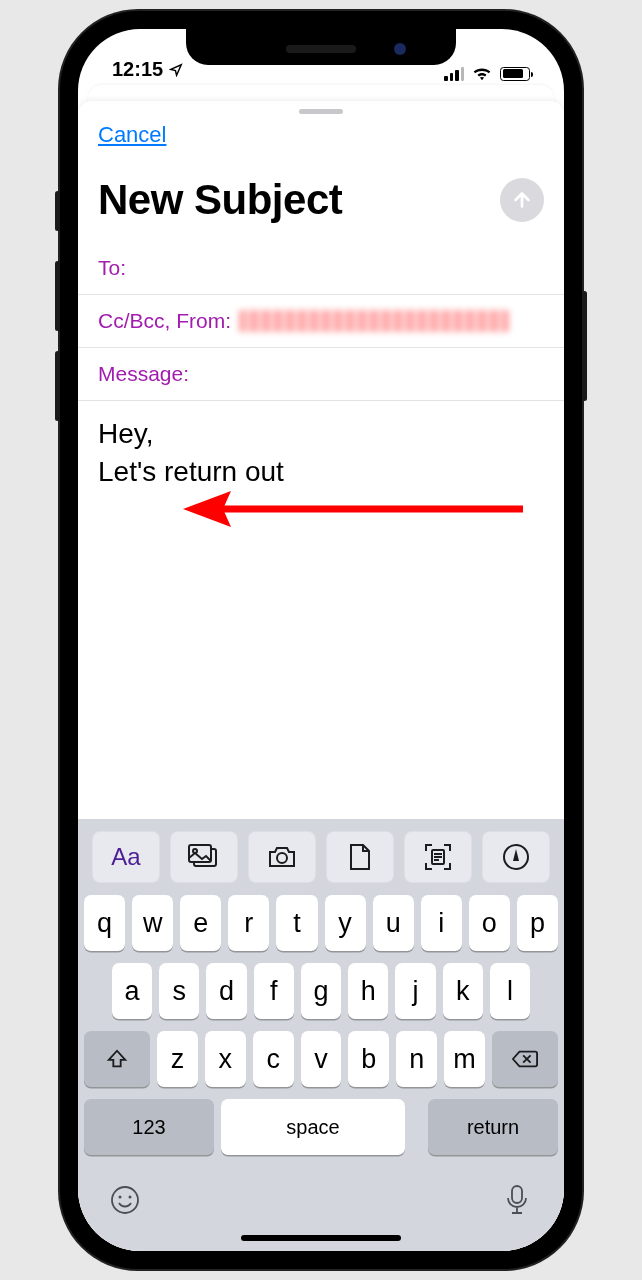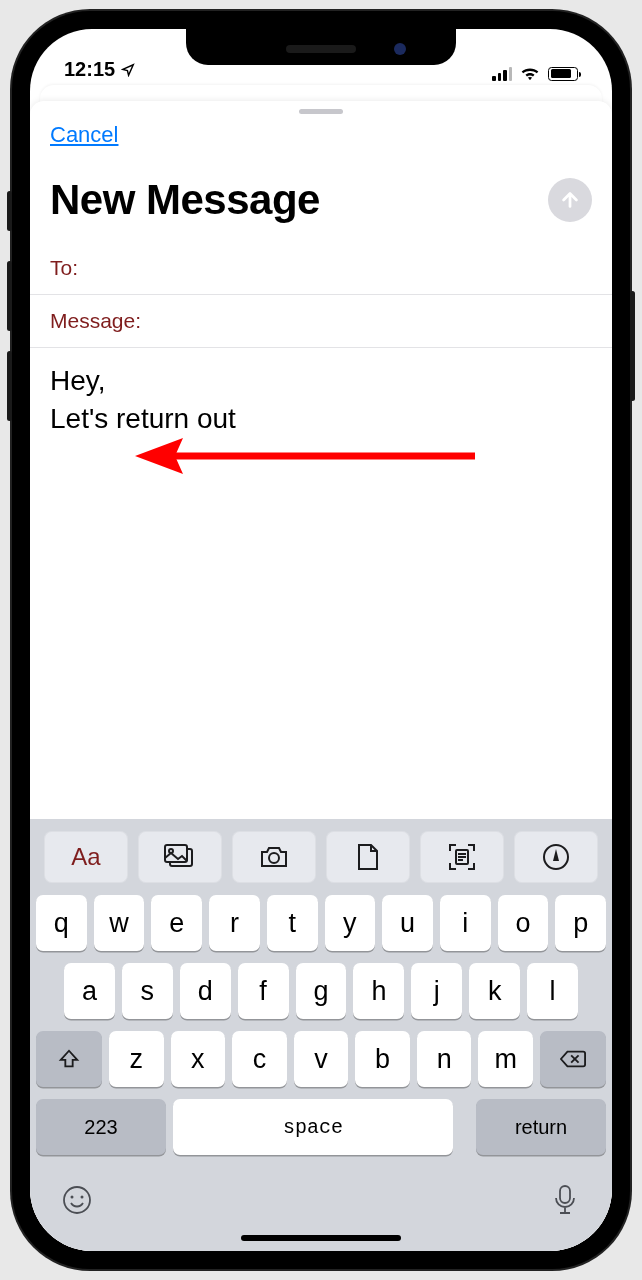--- a/index.html
+++ b/index.html
@@ -6,21 +6,21 @@
     body {
       background: #e8e8e8;
       font-family: -apple-system, BlinkMacSystemFont, "Helvetica Neue", sans-serif;
       width: 642px;
       height: 1280px;
       display: flex;
       align-items: center;
       justify-content: center;
     }
     .phone-frame {
-      width: 618px;
+      width: 522px;
       height: 1258px;
       background: #000;
       border-radius: 78px;
       padding: 18px;
       position: relative;
       box-shadow: 0 0 0 2px #222;
     }
     .side-btn { position: absolute; background:#1a1a1a; border-radius:3px; }
     .side-btn.mute { left:-5px; top:180px; width:5px; height:40px; }
     .side-btn.vup { left:-5px; top:250px; width:5px; height:70px; }
@@ -118,21 +118,21 @@
       width:44px; height:44px; border-radius:50%;
       background:#d9d9de; display:flex; align-items:center; justify-content:center;
     }
     .field-row {
       padding: 14px 20px;
       border-bottom:1px solid #e3e3e6;
       display:flex; align-items:center;
       font-size:21px;
     }
     .field-row:first-of-type { border-top:1px solid #e3e3e6; }
-    .field-label { color:#7f1d1d; margin-right:8px; }
+    .field-label { color:#a21caf; margin-right:8px; }
     .redacted {
       width:270px; height:22px;
       background: repeating-linear-gradient(90deg,#ffa3a3 0 6px,#ffd0d0 6px 12px);
       filter: blur(3px);
       border-radius:2px;
     }
     .body-area {
       padding: 14px 20px 0;
       font-size:28px; color:#000;
       line-height:1.35;
@@ -170,21 +170,21 @@
       background:#fff; border-radius:7px;
       box-shadow: 0 1.5px 0 rgba(0,0,0,0.3);
       height:56px;
       display:flex; align-items:center; justify-content:center;
       font-size:27px; color:#000;
       flex:1;
     }
     .key.special { background:#b8bcc5; }
     .key.shift, .key.bksp { flex: 0 0 66px; }
     .key.num { flex: 0 0 130px; font-size:20px; }
-    .key.space { flex:1; font-size:20px;font-family:Liberation Mono, monospace; }
+    .key.space { flex:1; font-size:20px; }
     .key.return { flex:0 0 130px; font-size:20px;margin-left:16px; }
     .row2 { padding: 0 28px; }
     .bottom-bar {
       display:flex; justify-content:space-between; align-items:center;
       padding: 10px 30px 18px;
     }
     .emoji-icon, .mic-icon { width:34px; height:34px; display:flex; align-items:center; justify-content:center; color:#4b4e54;}
     .home-indicator {
       width:160px; height:6px; background:#000; border-radius:3px;
       margin: 0 auto 10px;
@@ -231,54 +231,58 @@
     </div>
 
     <div class="sheet-behind"></div>
 
     <div class="compose-sheet">
       <div class="grabber"></div>
       <div class="compose-top">
         <a class="cancel-link">Cancel</a>
       </div>
       <div class="title-row">
-        <div class="big-title">New Message</div>
+        <div class="big-title">New Subject</div>
         <div class="send-btn">
           <span>
             <svg width="22" height="22" viewBox="0 0 24 24" fill="none" stroke="#fff" stroke-width="3" stroke-linecap="round" stroke-linejoin="round">
                 <path d="M12 19V5M5 12l7-7 7 7"></path>
               </svg>
           </span>
         </div>
       </div>
 
       <div class="field-row">
         <span class="field-label">To:</span>
         <span></span>
+      </div>
+      <div class="field-row">
+        <span class="field-label">Cc/Bcc, From:</span>
+        <span class="redacted"></span>
       </div>
       <div class="field-row">
         <span class="field-label">Message:</span>
         <span></span>
       </div>
 
       <div class="body-area">
         <div>Hey,</div>
         <div>Let's return out</div>
         <svg class="annotation-arrow" viewBox="0 0 350 48">
           <line x1="40" y1="24" x2="340" y2="24" stroke="#ff0000" stroke-width="7"></line>
           <polygon points="0,24 48,6 40,24 48,42" fill="#ff0000"></polygon>
         </svg>
       </div>
 
     </div>
 
     <div class="keyboard-region">
       <div class="format-bar">
         <div class="fmt-btn">
-          <span style="font-size:24px;font-weight:500;color:#7f1d1d;">Aa</span>
+          <span style="font-size:24px;font-weight:500;color:#4c1d95;">Aa</span>
         </div>
         <div class="fmt-btn">
           <span>
             <svg width="32" height="26" viewBox="0 0 32 26" fill="none" stroke="#1c1c1e" stroke-width="2">
                 <rect x="6" y="5" width="22" height="17" rx="2"></rect>
                 <rect x="1" y="1" width="22" height="17" rx="2" fill="#e7e9ee"></rect>
                 <circle cx="7" cy="7" r="2"></circle>
                 <path d="M1 14l6-5 7 6 4-3 5 5"></path>
               </svg>
           </span>
@@ -365,21 +369,21 @@
             <span>
               <svg width="26" height="20" viewBox="0 0 28 20" fill="none" stroke="#1c1c1e" stroke-width="2">
                   <path d="M8 2h17a2 2 0 012 2v12a2 2 0 01-2 2H8l-7-8 7-8z"></path>
                   <line x1="12" y1="6" x2="20" y2="14"></line>
                   <line x1="20" y1="6" x2="12" y2="14"></line>
                 </svg>
             </span>
           </div>
         </div>
         <div class="key-row">
-          <div class="key special num">223</div>
+          <div class="key special num">123</div>
           <div class="key space">space</div>
           <div class="key special return">return</div>
         </div>
       </div>
 
       <div class="bottom-bar">
         <div class="emoji-icon">
           <span>
             <svg width="30" height="30" viewBox="0 0 30 30" fill="none" stroke="#4b4e54" stroke-width="1.8">
                 <circle cx="15" cy="15" r="13"></circle>

